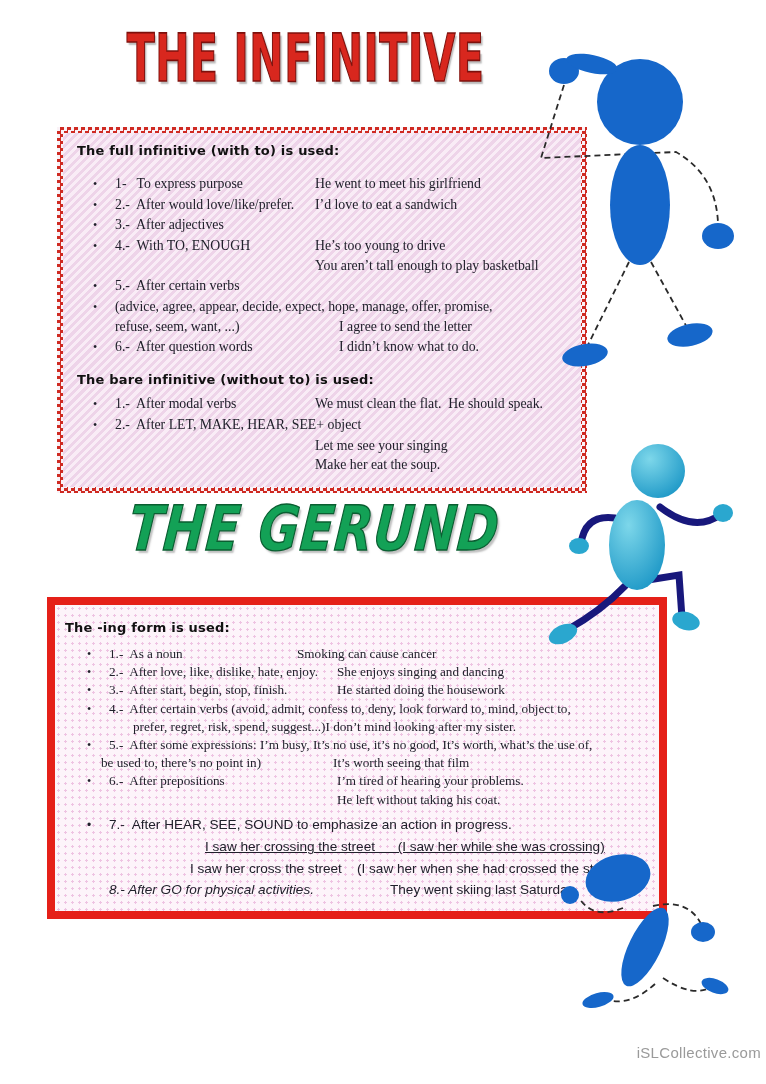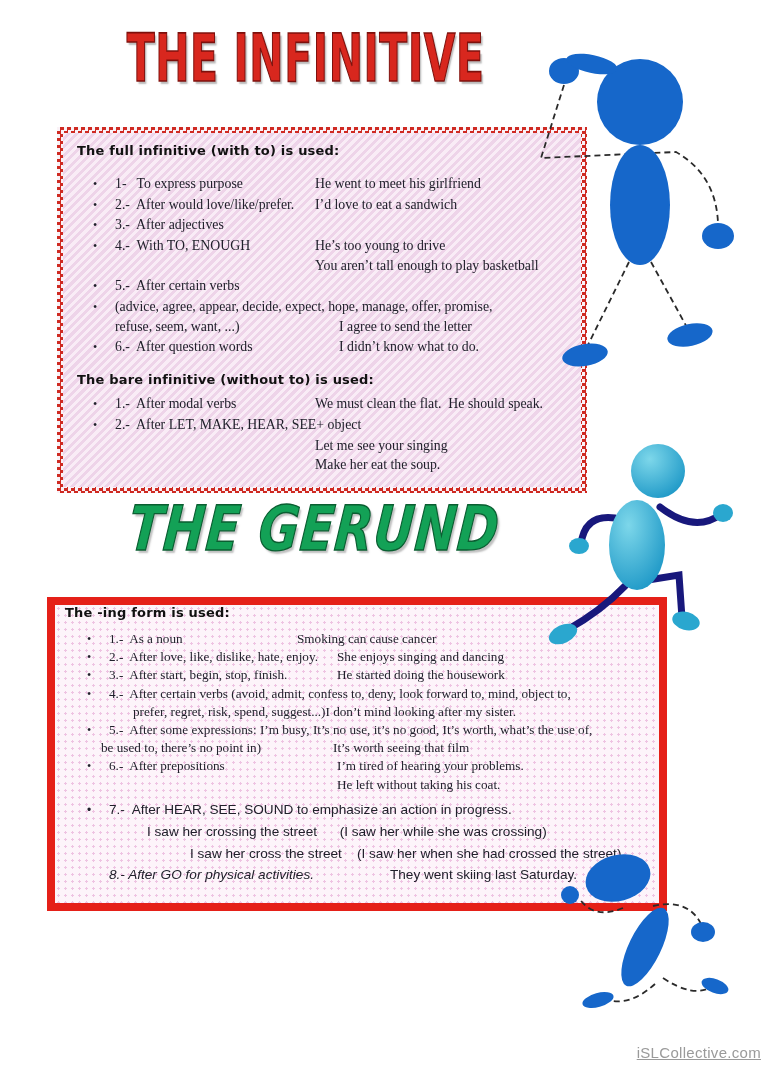--- a/index.html
+++ b/index.html
@@ -25,21 +25,21 @@
         background:repeating-conic-gradient(#cf2a22 0% 25%, #faf2f7 25% 50%) 0 0 / 7px 7px;}
   .box1-inner{background:repeating-linear-gradient(135deg,#f9ecf6 0 3px,#eed4e9 3px 6px);
               padding:10px 10px 12px 14px;min-height:334px;box-sizing:border-box;}
 
   
   .box2{position:absolute;left:47px;top:597px;width:620px;box-sizing:border-box;z-index:1;
         border:8px solid #e52018;
         background-color:#fdf4fa;
         background-image:radial-gradient(#eec3e2 1.3px, transparent 1.4px);
         background-size:7px 7px;
-        padding:0 4px 10px 10px;min-height:314px;}
+        padding:15px 4px 10px 10px;min-height:314px;}
 
   .box-heading{font-family:"DejaVu Sans",sans-serif;font-weight:bold;font-size:13px;
                color:#111111;letter-spacing:.2px;}
   .box1 .box-heading{margin:0 0 16px 0;}
   .box1 .box-heading.second{margin:15px 0 7px 0;}
   .box2 .box-heading{margin:0 0 10px 0;}
 
   
   .rows{padding-left:16px;}
   .box2 .rows{padding-left:22px;}
@@ -50,33 +50,33 @@
   .r{white-space:pre;}
   .box2 .l{min-width:228px;}
 
   
   .ex2 .l{min-width:224px;}
   .exleft .l{min-width:188px;}
   .indsm .l{margin-left:24px;min-width:191px;}
   .cont5 .l{margin-left:-8px;min-width:232px;}
   .sans{font-family:"Liberation Sans",sans-serif;font-size:13.6px !important;line-height:21.5px !important;}
   .gap{margin-top:5px;}
-  .ind1 .l{margin-left:38px;min-width:0;}
+  .ind1 .l{margin-left:96px;min-width:0;text-decoration:underline;}
   .ind2 .l{margin-left:81px;min-width:0;}
   .r8 .l{min-width:281px;font-style:italic;}
 
   
   .fig{position:absolute;z-index:3;}
   .fig1{left:528px;top:38px;}
   .fig2{left:543px;top:426px;}
   .fig3{left:553px;top:846px;}
 
   
   .watermark{position:absolute;right:5px;top:1044px;font-family:"Liberation Sans",sans-serif;
-             font-size:15px;color:#9a9a9a;letter-spacing:.3px;z-index:4;text-decoration:underline;}
+             font-size:15px;color:#9a9a9a;letter-spacing:.3px;z-index:4;}
 </style>
 </head>
 <body>
 
 <div class="page">
 
   <div class="title-wrap t1">
     <span class="title-text red">THE INFINITIVE</span>
   </div>
 

